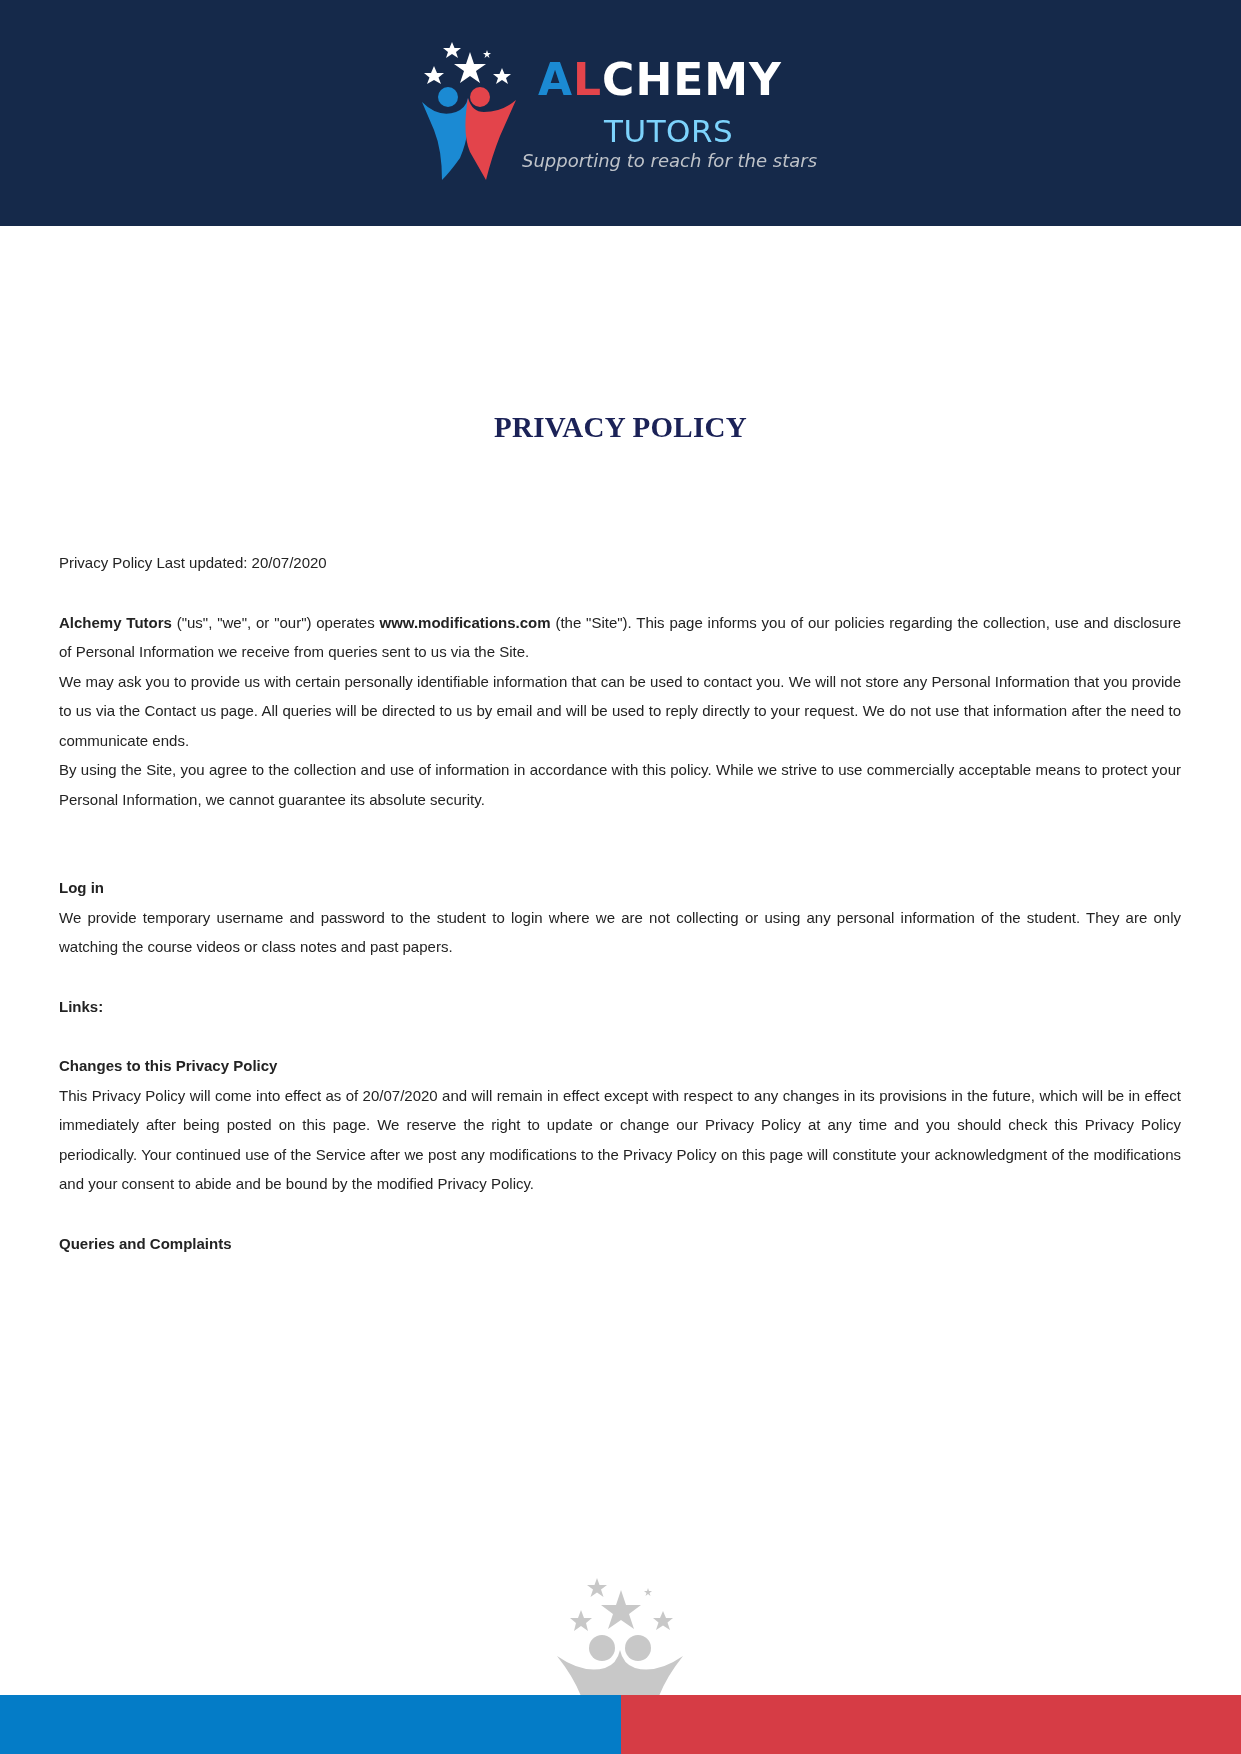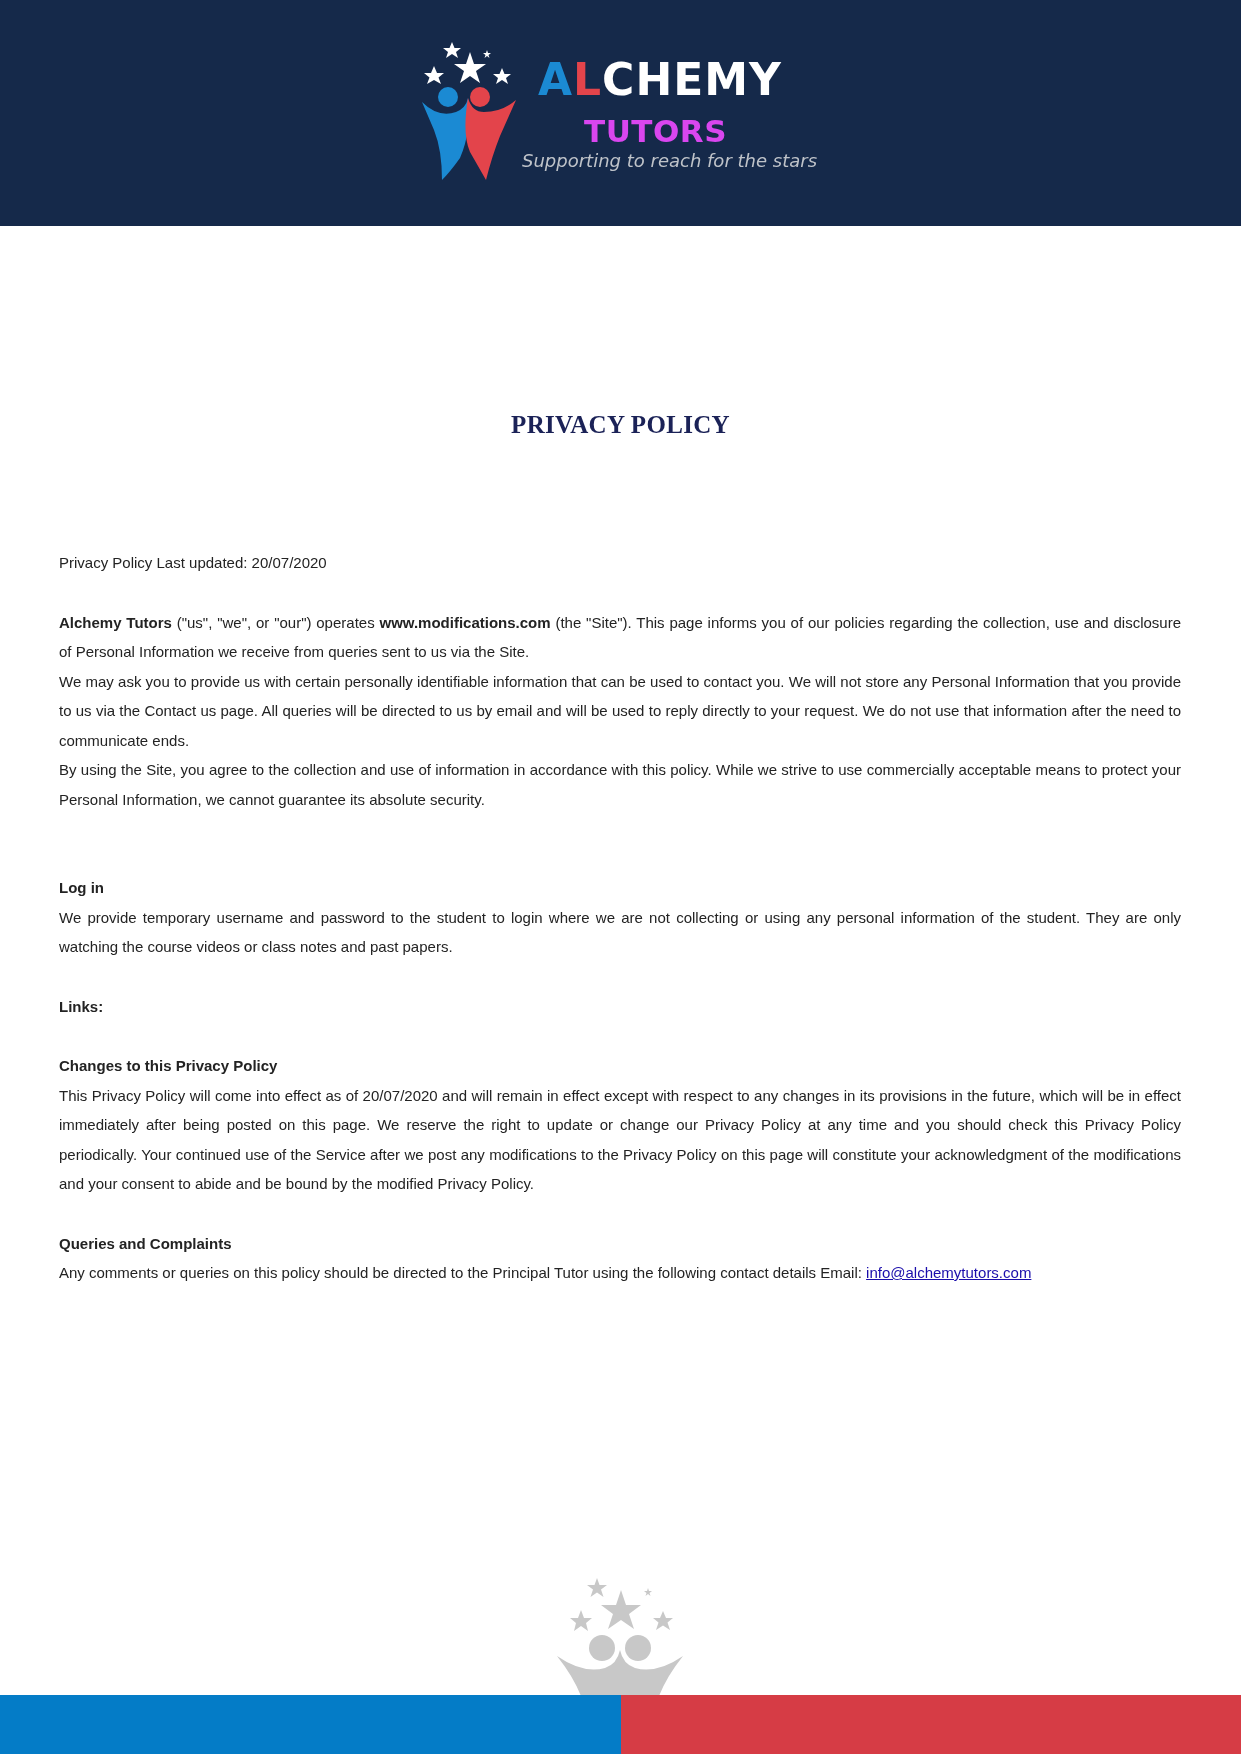--- a/index.html
+++ b/index.html
@@ -24,36 +24,36 @@
     .logo-mark { position: absolute; left: 0; top: 0; width: 100px; height: 140px; }
     .brand {
       position: absolute; left: 118px; top: 18px;
       font-family: "DejaVu Sans", "Liberation Sans", sans-serif;
       font-size: 44px; font-weight: bold; letter-spacing: 1px;
       color: #ffffff; line-height: 1;
     }
     .brand .a { color: #1b8ad3; }
     .brand .l { color: #e3444b; }
     .tutors {
-      position: absolute; left: 164px; top: 76px;
+      position: absolute; left: 184px; top: 76px;
       font-family: "DejaVu Sans", "Liberation Sans", sans-serif;
-      font-size: 31px; font-weight: bold; color: #d946ef;
+      font-size: 31px; font-weight: normal; color: #7dd3fc;
       letter-spacing: 0.5px; line-height: 1;
     }
     .tagline {
       position: absolute; left: 102px; top: 112px;
       font-family: "DejaVu Sans", "Liberation Sans", sans-serif;
       font-style: italic; font-size: 18px; color: #bfc3c9;
       white-space: nowrap; line-height: 1;
     }
     .title {
       position: absolute; top: 411px; left: 0; width: 1241px;
       text-align: center;
       font-family: "Liberation Serif", "DejaVu Serif", serif;
-      font-weight: bold; font-size: 25px; color: #1b2257;
+      font-weight: bold; font-size: 29px; color: #1b2257;
       letter-spacing: 0.3px;
     }
     .content {
       position: absolute; left: 59px; top: 548px; width: 1122px;
       font-family: Liberation Sans, sans-serif;
       font-size: 15px; line-height: 29.5px;
       text-align: justify;
       color: #232323;
     }
     .content p { margin: 0; }
@@ -115,21 +115,20 @@
   <div class="gap1"></div>
 
   <p class="heading">Links:</p>
   <div class="gap1"></div>
 
   <p class="heading">Changes to this Privacy Policy</p>
   <p>This Privacy Policy will come into effect as of 20/07/2020 and will remain in effect except with respect to any changes in its provisions in the future, which will be in effect immediately after being posted on this page.  We reserve the right to update or change our Privacy Policy at any time and you should check this Privacy Policy periodically.  Your continued use of the Service after we post any modifications to the Privacy Policy on this page will constitute your acknowledgment of the modifications and your consent to abide and be bound by the modified Privacy Policy.</p>
   <div class="gap1"></div>
 
   <p class="heading">Queries and Complaints</p>
-  <p><span>Any comments or queries on this policy should be directed to the Principal Tutor using the following contact details Email: </span><a class="email-link">info@alchemytutors.com</a></p>
 </div>
 
 <svg class="footer-mark" viewBox="0 0 130 128">
   <polygon fill="#c8c8c8" points="42,10 44.5,17 52,17 46,21.5 48.5,29 42,24.5 35.5,29 38,21.5 32,17 39.5,17"></polygon>
   <polygon fill="#c8c8c8" points="66,22 71,37 86,37 74,46 79,61 66,52 53,61 58,46 46,37 61,37"></polygon>
   <polygon fill="#c8c8c8" points="26,42 29,50 37,50 31,55 33,63 26,58 19,63 21,55 15,50 23,50"></polygon>
   <polygon fill="#c8c8c8" points="108,43 111,50 118,50 112.5,54.5 115,62 108,57.5 101,62 103.5,54.5 98,50 105,50"></polygon>
   <polygon fill="#c8c8c8" points="93,20 94,23 97,23 94.5,25 95.5,28 93,26 90.5,28 91.5,25 89,23 92,23"></polygon>
   <circle cx="47" cy="80" r="13" fill="#c8c8c8"></circle>
   <circle cx="83" cy="80" r="13" fill="#c8c8c8"></circle>

